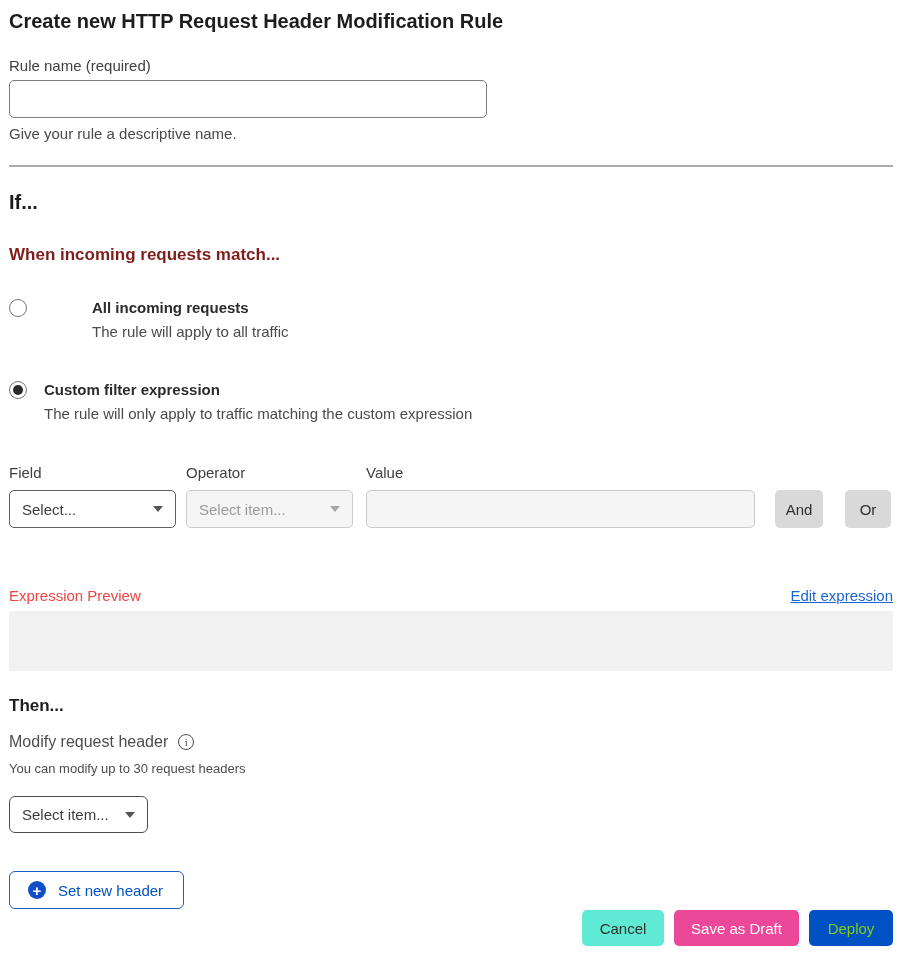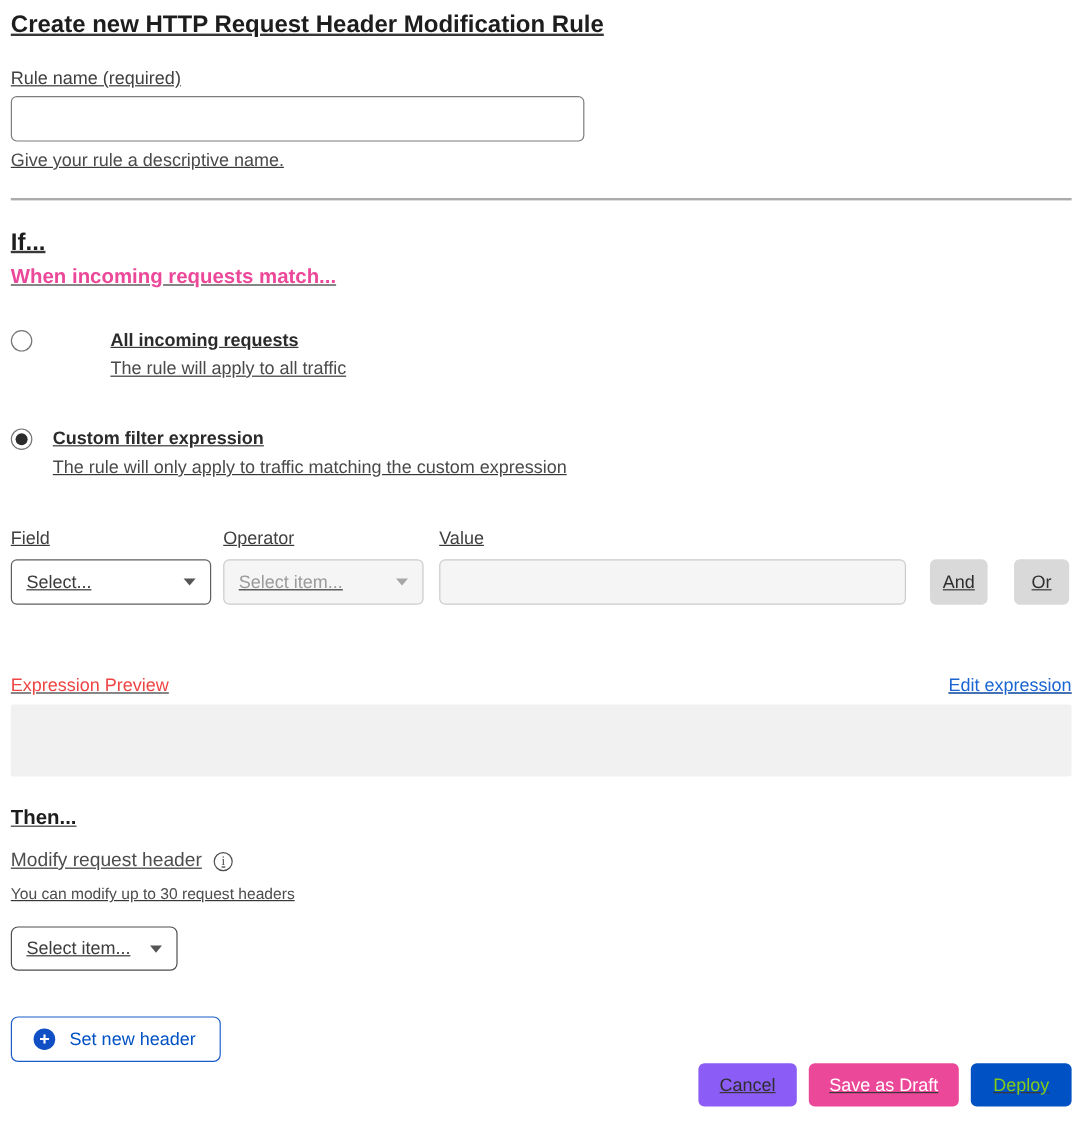--- a/index.html
+++ b/index.html
@@ -8,21 +8,20 @@
     font-family: "Liberation Sans", "DejaVu Sans", sans-serif;
     color: #383838;
     -webkit-font-smoothing: antialiased;
   }
   .page {
     position: relative;
     width: 899px;
     min-height: 956px;
     padding: 8px 6px 0 9px;
     background: #fff;
-    text-decoration: underline;
   }
   .page-title {
     font-size: 20px;
     font-weight: 700;
     color: #1d1d1d;
     line-height: 26px;
   }
   .field-label {
     display: block;
     margin-top: 22px;
@@ -56,24 +55,24 @@
     width: 884px;
   }
   .section-heading {
     margin-top: 22px;
     font-size: 20px;
     font-weight: 700;
     color: #1d1d1d;
     line-height: 27px;
   }
   .sub-heading {
-    margin-top: 4px;
+    margin-top: 28px;
     font-size: 17px;
     font-weight: 700;
-    color: #ec4899;
+    color: #7f1d1d;
     line-height: 22px;
   }
   .radio-row { display: flex; align-items: flex-start; }
   .radio-row.first { margin-top: 32px; gap: 48px; }
   .radio-row.second { margin-top: 38px; }
   .radio-circle {
     flex: 0 0 auto;
     width: 18px; height: 18px;
     border: 1px solid #757575;
     border-radius: 50%;
@@ -200,21 +199,21 @@
   }
   .set-header-label { font-size: 15px; color: #0051c3; }
   .footer-actions {
     margin-top: 1px;
     width: 884px;
     display: flex;
     justify-content: flex-end;
     align-items: center;
   }
   .btn { height: 36px; border: none; border-radius: 5px; font-size: 15px; cursor: pointer; font-family: inherit; }
-  .cancel-btn { width: 82px; background: #8b5cf6; color: #2f2f2f; margin-right: 10px; }
+  .cancel-btn { width: 82px; background: #5eead4; color: #2f2f2f; margin-right: 10px; }
   .save-draft-btn { width: 125px; background: #ec4899; color: #ffffff; margin-right: 10px; }
   .deploy-btn { width: 84px; background: #0051c3; color: #84cc16; }
 </style>
 </head>
 <body>
 
 <div class="page">
 
   <h1 class="page-title">Create new HTTP Request Header Modification Rule</h1>
 

